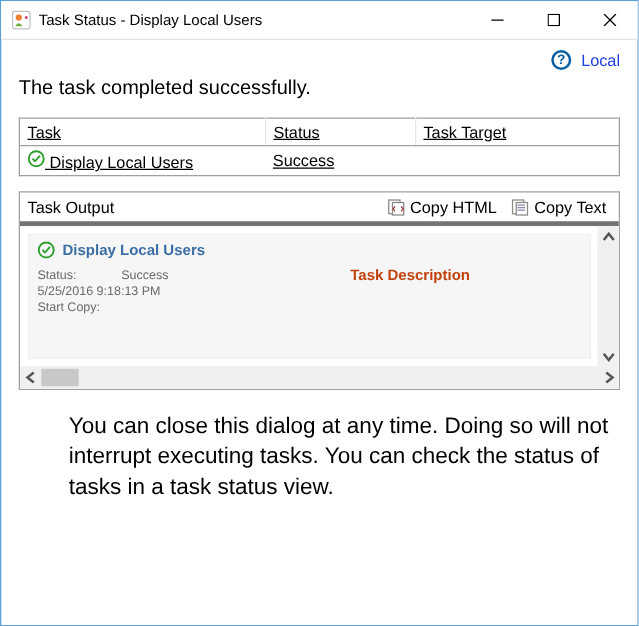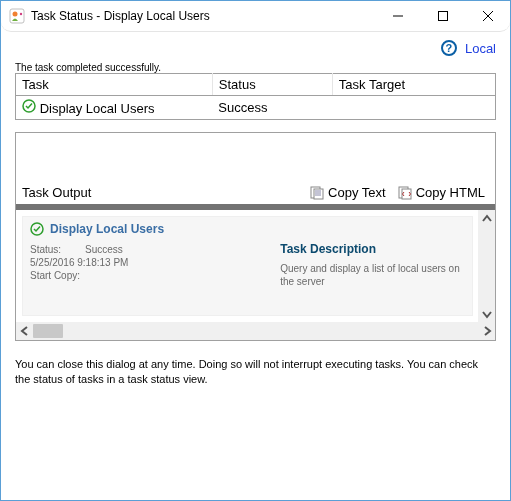--- a/index.html
+++ b/index.html
@@ -18,21 +18,20 @@
     display: flex;
     flex-direction: column;
     background: #fff;
   }
   .titlebar {
     height: 30px;
     display: flex;
     align-items: center;
     border-bottom: 1px solid #e5e5e5;
     background: #fff;
-    border-radius: 10px;
   }
   .titlebar .app-icon {
     width: 16px; height: 16px;
     margin: 0 6px 0 8px;
     display: inline-block;
   }
   .titlebar .title-text {
     flex: 0 0 auto;
     font-size: 12px;
   }
@@ -67,52 +66,52 @@
     font-size: 11px;
     display: flex; align-items: center; justify-content: center;
     box-sizing: border-box;
   }
   .help-link {
     color: #2040e0;
     font-size: 13px;
     cursor: pointer;
   }
   .success-msg {
-    font-size: 10px;
-    margin-bottom: 0;
+    font-size: 16px;
+    margin-bottom: 14px;
   }
   table.task-table {
     border: 1px solid #a0a0a0;
     border-collapse: collapse;
     width: 100%;
     background: #fff;
     font-size: 13px;
   }
   table.task-table th, table.task-table td {
     text-align: left;
     padding: 3px 6px;
     font-weight: normal;
+    text-decoration: underline;
   }
   table.task-table thead th {
     border-bottom: 1px solid #a0a0a0;
     border-right: 1px solid #e5e5e5;
   }
   table.task-table thead th:last-child { border-right: none; margin-left: 29px; }
   .output-box {
     margin-top: 12px;
     border: 1px solid #a0a0a0;
     background: #fff;
   }
   .output-head {
     display: flex;
     align-items: center;
     padding: 3px 6px;
-    border-bottom: 6px solid #737373;
-    font-size: 13px;
-    margin-top: 48px;
+    border-bottom: 4px solid #737373;
+    font-size: 13px;
   }
   .output-head .label { flex: 1; }
   .copy-btn {
     display: flex;
     align-items: center;
     gap: 4px;
     padding: 1px 4px;
     margin-left: 4px;
     cursor: pointer;
     font-size: 13px;
@@ -142,24 +141,24 @@
   }
   .card-cols {
     display: flex;
     gap: 24px;
     color: #6a6a6a;
     font-size: 11px;
     margin-top: 6px;
   }
   .card-cols .left { width: 52%; }
   .card-cols .right { flex: 1; }
-  .kv-row { display: flex; margin-top: 2px;}
+  .kv-row { display: flex; gap: 12px; margin-top: 2px;}
   .kv-row .k { width: 55px; color: #6a6a6a; font-size: 10px; }
   .kv-row .v { color: #6a6a6a; font-size: 10px; }
-  .desc-title { color: #0c4a6e; font-weight: 600; font-size: 12px; }
+  .desc-title { color: #c2410c; font-weight: 600; font-size: 12px; }
   .desc-text { color: #6a6a6a; font-size: 10px; margin-top: 6px; line-height: 1.3; }
   .vscroll {
     position: absolute;
     right: 0; top: 0; bottom: 18px;
     width: 17px;
     background: #f0f0f0;
     display: flex; flex-direction: column;
   }
   .vscroll .arrow {
     height: 17px;
@@ -183,22 +182,23 @@
     width:17px; height:18px;
     display:flex;align-items:center;justify-content:center;
     color:#555;
     font-size:16px;
     line-height:1;
   }
   .hscroll .track { flex:1; background:#f0f0f0; height:18px; position: relative; }
   .hscroll .thumb { position:absolute; left:0; top:2px; bottom:2px; width:30px; background:#c8c8c8; border-radius:1px;}
   .footer-note {
     margin-top: 16px;
-    font-size: 11px;
+    font-size: 18px;
     line-height: 1.35;
+    margin-left: 40px;
   }
   .button-row {
     display:flex; justify-content:flex-end;
     margin-top: auto;
     padding-top: 16px;
   }
   button.close-btn {
     width: 140px;
     height: 26px;
     background: #e1e1e1;
@@ -285,31 +285,31 @@
       </tbody>
     </table>
 
     <div class="output-box">
       <div class="output-head">
         <span class="label">Task Output</span>
         <span class="copy-btn">
           <svg class="copy-svg" viewBox="0 0 14 14">
               <rect x="1" y="1" width="9" height="11" fill="#fff" stroke="#888"></rect>
               <rect x="4" y="3" width="9" height="10" fill="#fff" stroke="#888"></rect>
-              <path d="M5 5h6M5 7h6M5 9h6" stroke="#88a"></path>
+              <path d="M6 6l-1.5 2 1.5 2M11 6l1.5 2-1.5 2" stroke="#a33" fill="none"></path>
             </svg>
-          <span>Copy Text</span>
+          <span>Copy HTML</span>
         </span>
         <span class="copy-btn">
           <svg class="copy-svg" viewBox="0 0 14 14">
               <rect x="1" y="1" width="9" height="11" fill="#fff" stroke="#888"></rect>
               <rect x="4" y="3" width="9" height="10" fill="#fff" stroke="#888"></rect>
-              <path d="M6 6l-1.5 2 1.5 2M11 6l1.5 2-1.5 2" stroke="#a33" fill="none"></path>
+              <path d="M5 5h6M5 7h6M5 9h6" stroke="#88a"></path>
             </svg>
-          <span>Copy HTML</span>
+          <span>Copy Text</span>
         </span>
       </div>
       <div class="output-body">
         <div class="inner-card">
           <div class="card-top">
             <span class="check-icon">
               <svg viewBox="0 0 14 14" width="14" height="14">
                   <circle cx="7" cy="7" r="6" fill="none" stroke="#2e9e2e" stroke-width="1.5"></circle>
                   <path d="M4 7 L6 9 L10 4.5" fill="none" stroke="#2e9e2e" stroke-width="1.5"></path>
                 </svg>
@@ -324,21 +324,20 @@
               </div>
               <div class="kv-row">
                 <span class="v">5/25/2016 9:18:13 PM</span>
               </div>
               <div class="kv-row">
                 <span class="k">Start Copy:</span>
               </div>
             </div>
             <div class="right">
               <div class="desc-title">Task Description</div>
-              <div class="desc-text">Query and display a list of local users on the server</div>
             </div>
           </div>
         </div>
 
         <div class="vscroll">
           <div class="arrow">
             <svg width="10" height="10" viewBox="0 0 10 10">
                 <path d="M1 7 L5 2 L9 7" fill="none" stroke="#555" stroke-width="2"></path>
               </svg>
           </div>

